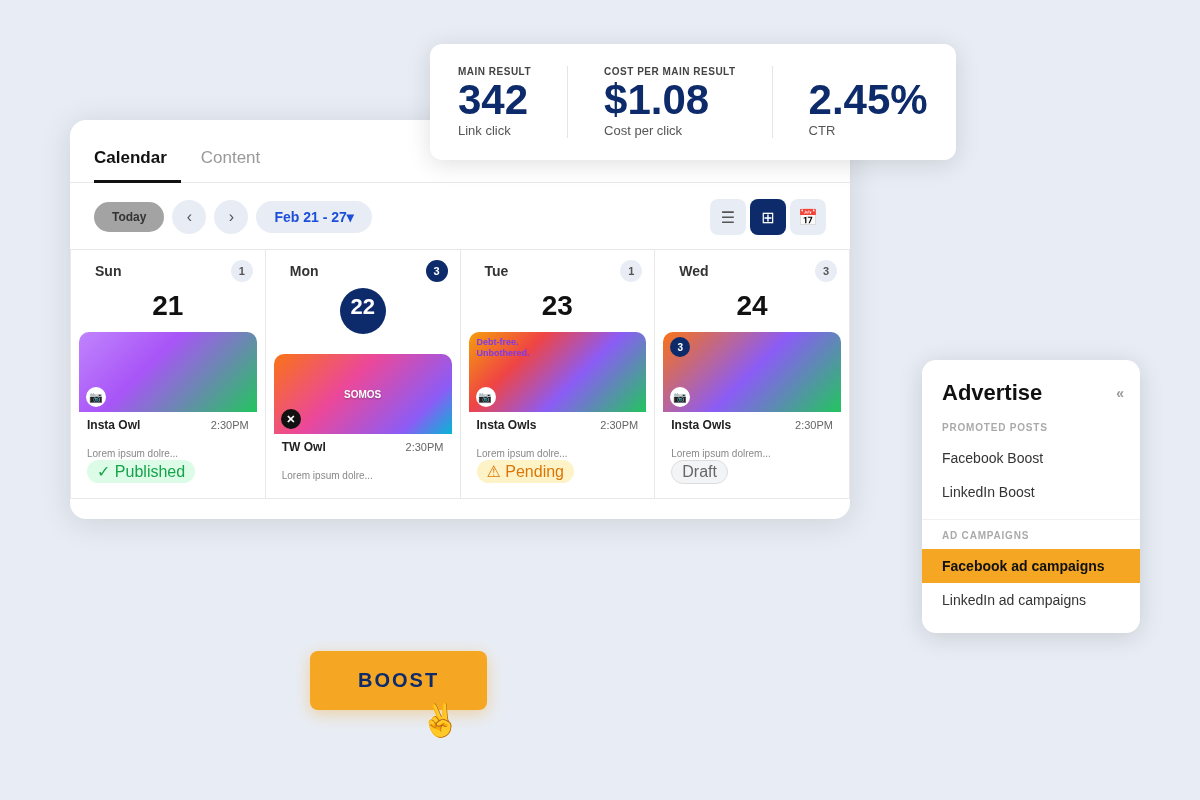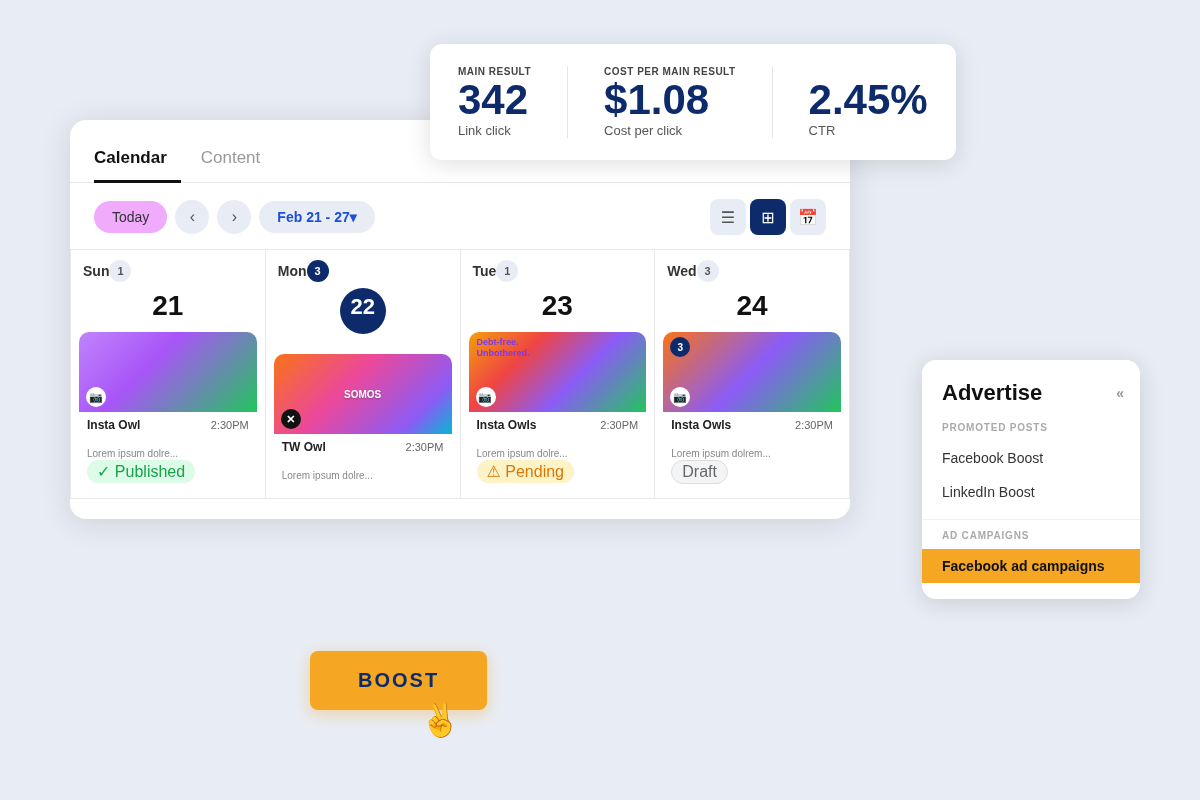--- a/index.html
+++ b/index.html
@@ -94,26 +94,26 @@
     }
 
     
     .toolbar {
       display: flex;
       align-items: center;
       gap: 8px;
       padding: 0 24px 14px 24px;
     }
     .btn-today {
-      background: #f0abfc;
+      background: #a3a3a3;
       border: none;
       border-radius: 20px;
       padding: 8px 18px;
-      font-size: 14px;
-      font-weight: 400;
+      font-size: 12px;
+      font-weight: 700;
       color: #333;
       cursor: pointer;
     }
     .btn-nav {
       background: #e8edf5;
       border: none;
       border-radius: 50%;
       width: 34px;
       height: 34px;
       font-size: 16px;
@@ -168,21 +168,22 @@
       margin: 0 0 0 0;
     }
     .cal-day {
       border-right: 1px solid #e8e8e8;
       border-bottom: 1px solid #e8e8e8;
       min-height: 220px;
     }
     .cal-header {
       display: flex;
       align-items: center;
-      padding: 10px 12px 6px 12px;
+      justify-content: space-between;
+      padding: 10px 12px 6px 24px;
     }
     .day-name {
       font-size: 14px;
       font-weight: 700;
       color: #333;
     }
     .day-badge {
       background: #e8edf5;
       color: #555;
       border-radius: 50%;
@@ -558,17 +559,18 @@
   <div class="adv-header">
     <span class="adv-title">Advertise</span>
     <span class="adv-collapse">«</span>
   </div>
   <div class="adv-section-label">PROMOTED POSTS</div>
   <div class="adv-item">Facebook Boost</div>
   <div class="adv-item">LinkedIn Boost</div>
   <div class="adv-divider"></div>
   <div class="adv-section-label">AD CAMPAIGNS</div>
   <div class="adv-item active">Facebook ad campaigns</div>
+  <div class="adv-item">LinkedIn ad campaigns</div>
 </div>
 
 <button class="boost-btn">BOOST</button>
 
 <div class="cursor-hand">✌</div>
 
 </body></html>

